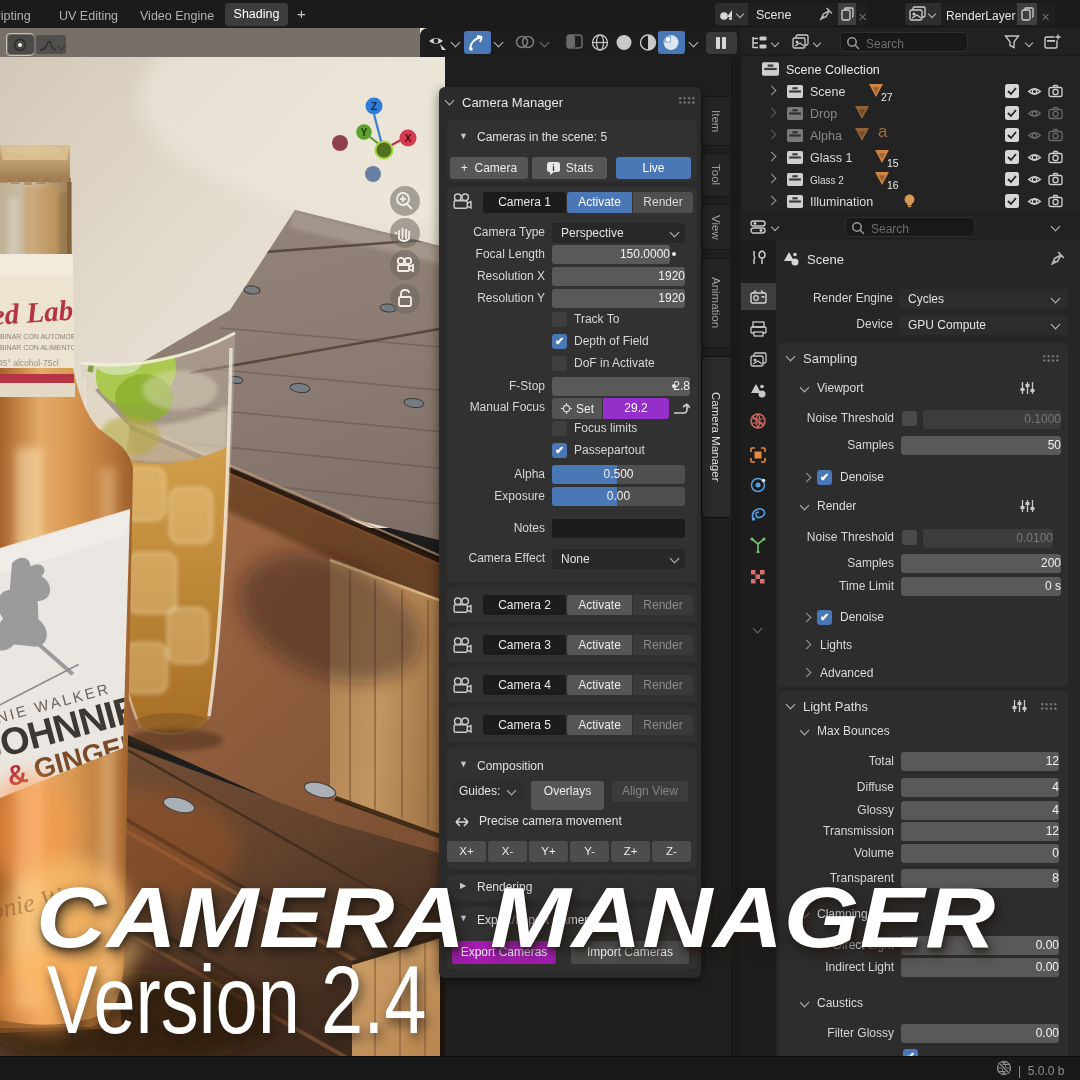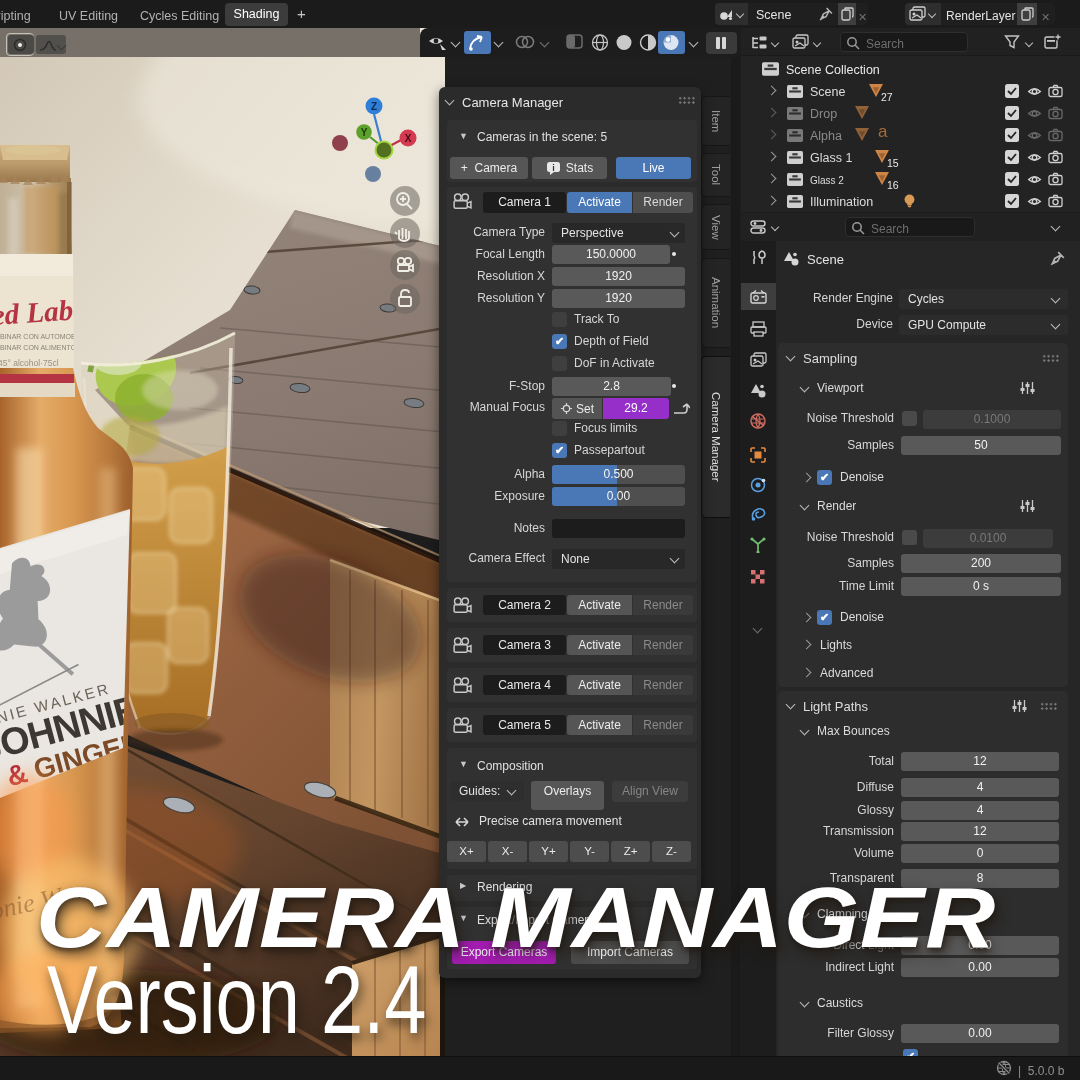--- a/index.html
+++ b/index.html
@@ -1,17 +1,17 @@
 <!DOCTYPE html>
 <html><head><meta charset="utf-8"><style>
 *{margin:0;padding:0;box-sizing:border-box}
 html,body{width:1080px;height:1080px;overflow:hidden;background:#1d1d1d;font-family:"Liberation Sans",sans-serif}
 .a{position:absolute}
 .f{display:flex;align-items:center}
-.num{position:absolute;background:#595959;border-radius:3px;color:#f1f1f1;font-size:12px;text-align:center;line-height:19px;height:19px}
+.num{position:absolute;background:#595959;border-radius:3px;color:#f1f1f1;font-size:12px;text-align:right;line-height:19px;height:19px}
 .dis{background:#3c3c3c;color:#787878}
 .lb{position:absolute;color:#d6d6d6;font-size:12px;line-height:19px;text-align:right}
 .lbl{position:absolute;color:#d6d6d6;font-size:12px;line-height:19px}
 .drop{position:absolute;background:#282828;border-radius:3px;color:#e3e3e3;font-size:12px;line-height:20px;height:20px;padding-left:9px}
 .btn{position:absolute;background:#565656;border-radius:3px;color:#ececec;font-size:12px;text-align:center;line-height:22px;height:22px}
 .chk{position:absolute;width:15px;height:15px;border-radius:3px;background:#3f3f3f}
 .chkon{position:absolute;width:15px;height:15px;border-radius:3px;background:#4a77b6;color:#fff;font-size:11px;line-height:15px;text-align:center;font-weight:bold}
 .cd{position:absolute;width:7px;height:7px;border-right:1.6px solid #bdbdbd;border-bottom:1.6px solid #bdbdbd;transform:rotate(45deg)}
 .cr{position:absolute;width:7px;height:7px;border-right:1.6px solid #9b9b9b;border-bottom:1.6px solid #9b9b9b;transform:rotate(-45deg)}
 .tri{position:absolute;color:#c9c9c9;font-size:9px}
@@ -418,21 +418,21 @@
 <div class="num" style="left:552px;top:267px;width:133px">1920</div>
 <div class="lb" style="left:439px;top:289px;width:106px">Resolution Y</div>
 <div class="num" style="left:552px;top:289px;width:133px">1920</div>
 <div class="chk" style="left:552px;top:312px"></div>
 <div class="lbl" style="left:574px;top:310px">Track To</div>
 <div class="chkon" style="left:552px;top:334px">✔</div>
 <div class="lbl" style="left:574px;top:332px">Depth of Field</div>
 <div class="chk" style="left:552px;top:356px"></div>
 <div class="lbl" style="left:574px;top:354px">DoF in Activate</div>
 <div class="lb" style="left:439px;top:377px;width:106px">F-Stop</div>
-<div class="num" style="left:552px;top:377px;width:119px">2.8</div>
+<div class="num" style="left:552px;top:377px;width:138px">2.8</div>
 <div class="dot" style="left:672px;top:384px"></div>
 <div class="lb" style="left:439px;top:398px;width:106px">Manual Focus</div>
 <div class="btn f" style="left:552px;top:398px;width:50px;height:21px;background:#545454;border-radius:3px 0 0 3px;justify-content:center"><svg width="13" height="13" viewBox="0 0 14 14" style="margin-right:3px">
       <use href="#crosshair"></use>
     </svg>Set</div>
 <div class="btn" style="left:603px;top:398px;width:66px;height:21px;line-height:21px;background:#962fc9;color:#fff;border-radius:0 3px 3px 0">29.2</div>
 <svg class="a" style="left:672px;top:400px" width="18" height="16">
     <path d="M2 13 H12 Q15 13 15 9 V4 M15 4 L11 7 M15 4 L18 8" fill="none" stroke="#cdcdcd" stroke-width="1.6"></path>
   </svg>
 <div class="chk" style="left:552px;top:421px"></div>
@@ -497,21 +497,21 @@
 <div class="tri" style="left:460px;top:881px;font-size:8px">▶</div>
 <div class="lbl" style="left:477px;top:878px;color:#e0e0e0">Rendering</div>
 <div class="box" style="left:447px;top:907px;width:250px;height:62px"></div>
 <div class="tri" style="left:459px;top:913px">▼</div>
 <div class="lbl" style="left:477px;top:911px;color:#e0e0e0">Export/Import Cameras</div>
 <div class="btn" style="left:452px;top:941px;width:104px;height:23px;line-height:23px;background:#a21caf">Export Cameras</div>
 <div class="btn" style="left:571px;top:941px;width:118px;height:23px;line-height:23px;background:#4d4d4d">Import Cameras</div>
 <div class="a" style="left:0;top:0;width:1080px;height:28px;background:#1b1b1b"></div>
 <div class="lbl" style="left:-18px;top:7px;color:#b2b2b2;font-size:12.5px">Scripting</div>
 <div class="lbl" style="left:59px;top:7px;color:#b2b2b2;font-size:12.5px">UV Editing</div>
-<div class="lbl" style="left:140px;top:7px;color:#b2b2b2;font-size:12.5px">Cycles Editing</div>
+<div class="lbl" style="left:140px;top:7px;color:#b2b2b2;font-size:12.5px">Video Engine</div>
 <div class="a" style="left:225px;top:3px;width:63px;height:23px;background:#3c3c3c;border-radius:4px;color:#fff;font-size:12.5px;text-align:center;line-height:23px">Shading</div>
 <div class="lbl" style="left:297px;top:4px;color:#c9c9c9;font-size:15px">+</div>
 <div class="a" style="left:715px;top:3px;width:153px;height:22px;background:#1f1f1f;border-radius:4px"></div>
 <div class="a" style="left:715px;top:3px;width:33px;height:22px;background:#2e2e2e;border-radius:4px 0 0 4px"></div>
 <svg class="a" style="left:719px;top:7px" width="15" height="14">
     <circle cx="5" cy="9" r="3.8" fill="#d7d7d7"></circle>
     <path d="M8 10 L13 3 L13 10 Z" fill="#d7d7d7"></path>
     <circle cx="11.5" cy="11.5" r="1.6" fill="#d7d7d7"></circle>
   </svg>
 <div class="cd" style="left:737px;top:11px;width:6px;height:6px"></div>

